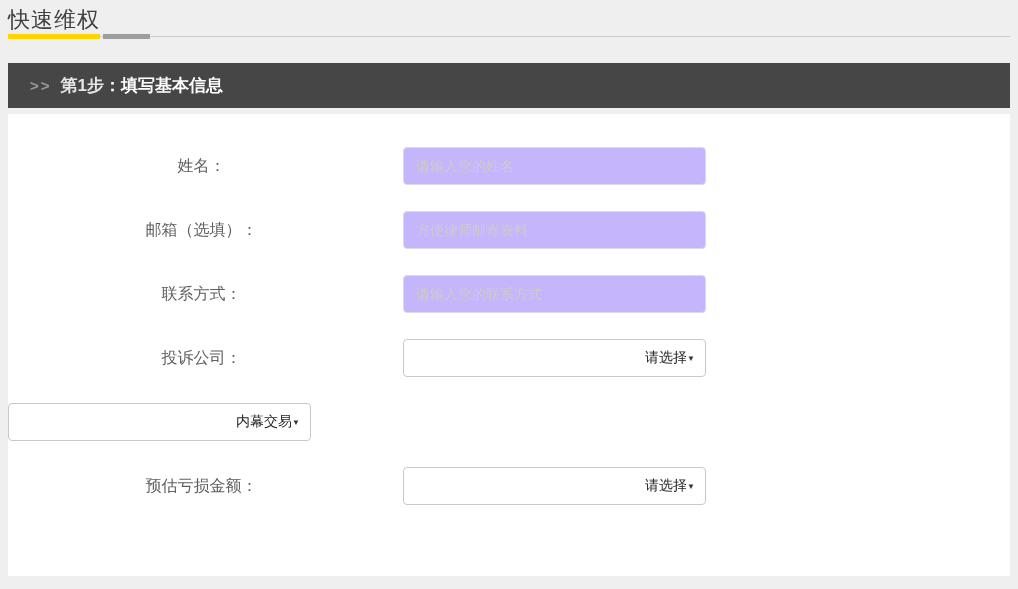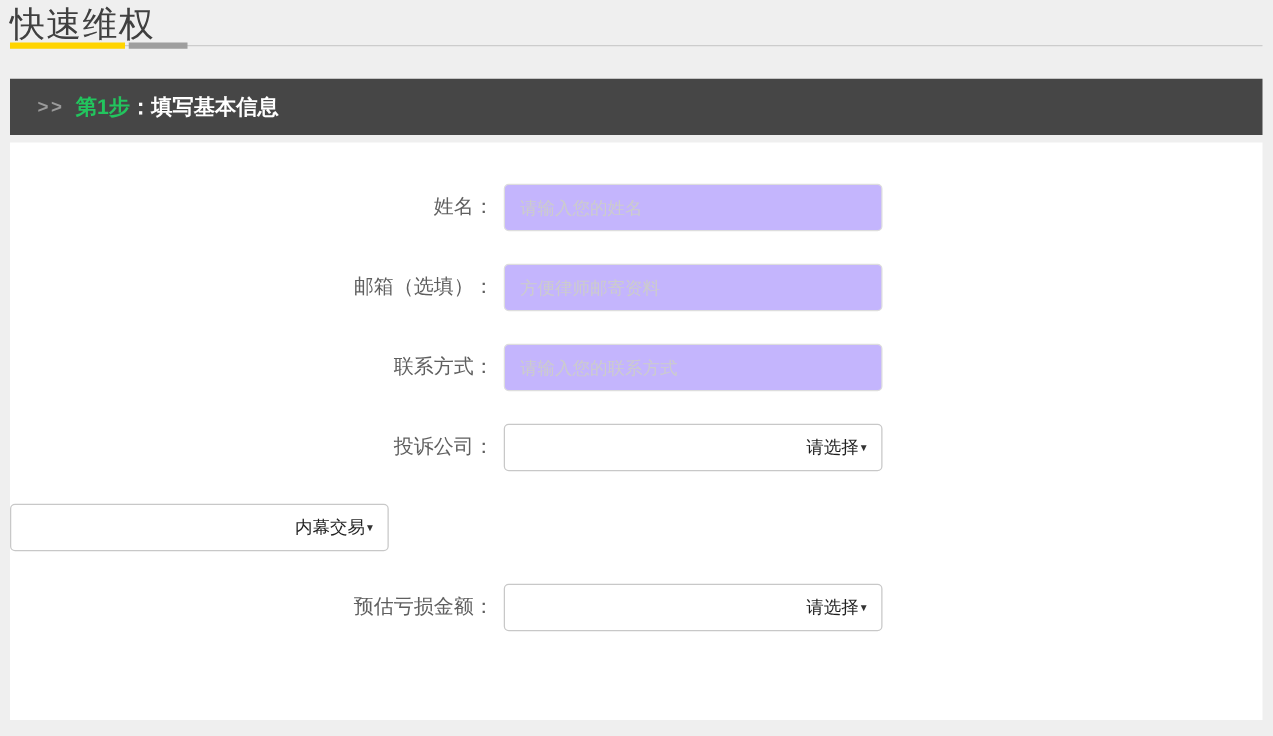--- a/index.html
+++ b/index.html
@@ -7,49 +7,49 @@
   body {
     background:#efefef;
     font-family:"Liberation Sans","DejaVu Sans",sans-serif;
     overflow:hidden;
   }
   .wrap { margin:0 8px; }
 
   
   .page-header { padding-top:6px; }
   .page-title {
-    font-size:28px; line-height:28px; font-weight:400;
+    font-size:22px; line-height:28px; font-weight:400;
     color:#404040; letter-spacing:1px;
   }
   .title-rule { position:relative; height:6px; }
   .title-rule .thin-line {
     position:absolute; left:0; right:0; top:2px; height:1px; background:#cccccc;
   }
   .title-rule .seg { position:absolute; top:0; height:5px; }
   .title-rule .seg-yellow { left:0; width:92px; background:#ffd400; }
   .title-rule .seg-gray { left:95px; width:47px; background:#9e9e9e; }
 
   
   .step-bar {
     margin-top:23px; height:45px; background:#464646;
     display:flex; align-items:center; padding-left:22px;
     font-size:17px; font-weight:bold;
   }
   .step-bar .chevrons { color:#9a9a9a; font-size:15px; letter-spacing:2px; margin-right:9px; }
-  .step-bar .step-number { color:#22c55e; }
+  .step-bar .step-number { color:#e5e5e5; }
   .step-bar .step-sep, .step-bar .step-title { color:#ffffff; }
 
   
   .panel {
     margin-top:6px; background:#ffffff; height:462px;
     padding-top:33px; overflow:hidden;
   }
   .form-row { display:flex; align-items:flex-start; margin-bottom:26px; }
   .field-label {
-    flex:0 0 395px; text-align:right; line-height:38px;
+    flex:0 0 395px; text-align:center; line-height:38px;
     font-size:16px; color:#5f5f5f; padding-right:8px;
   }
   .control { width:303px; }
   .text-input {
     width:303px; height:38px; border:1px solid #dddddd; border-radius:4px;
     padding:0 12px; font-size:14px; color:#333333; outline:none;
     font-family:"Liberation Sans","DejaVu Sans",sans-serif; background:#c4b5fd;
   }
   .text-input::placeholder { color:#cccccc; opacity:1; }
   .select-box {

